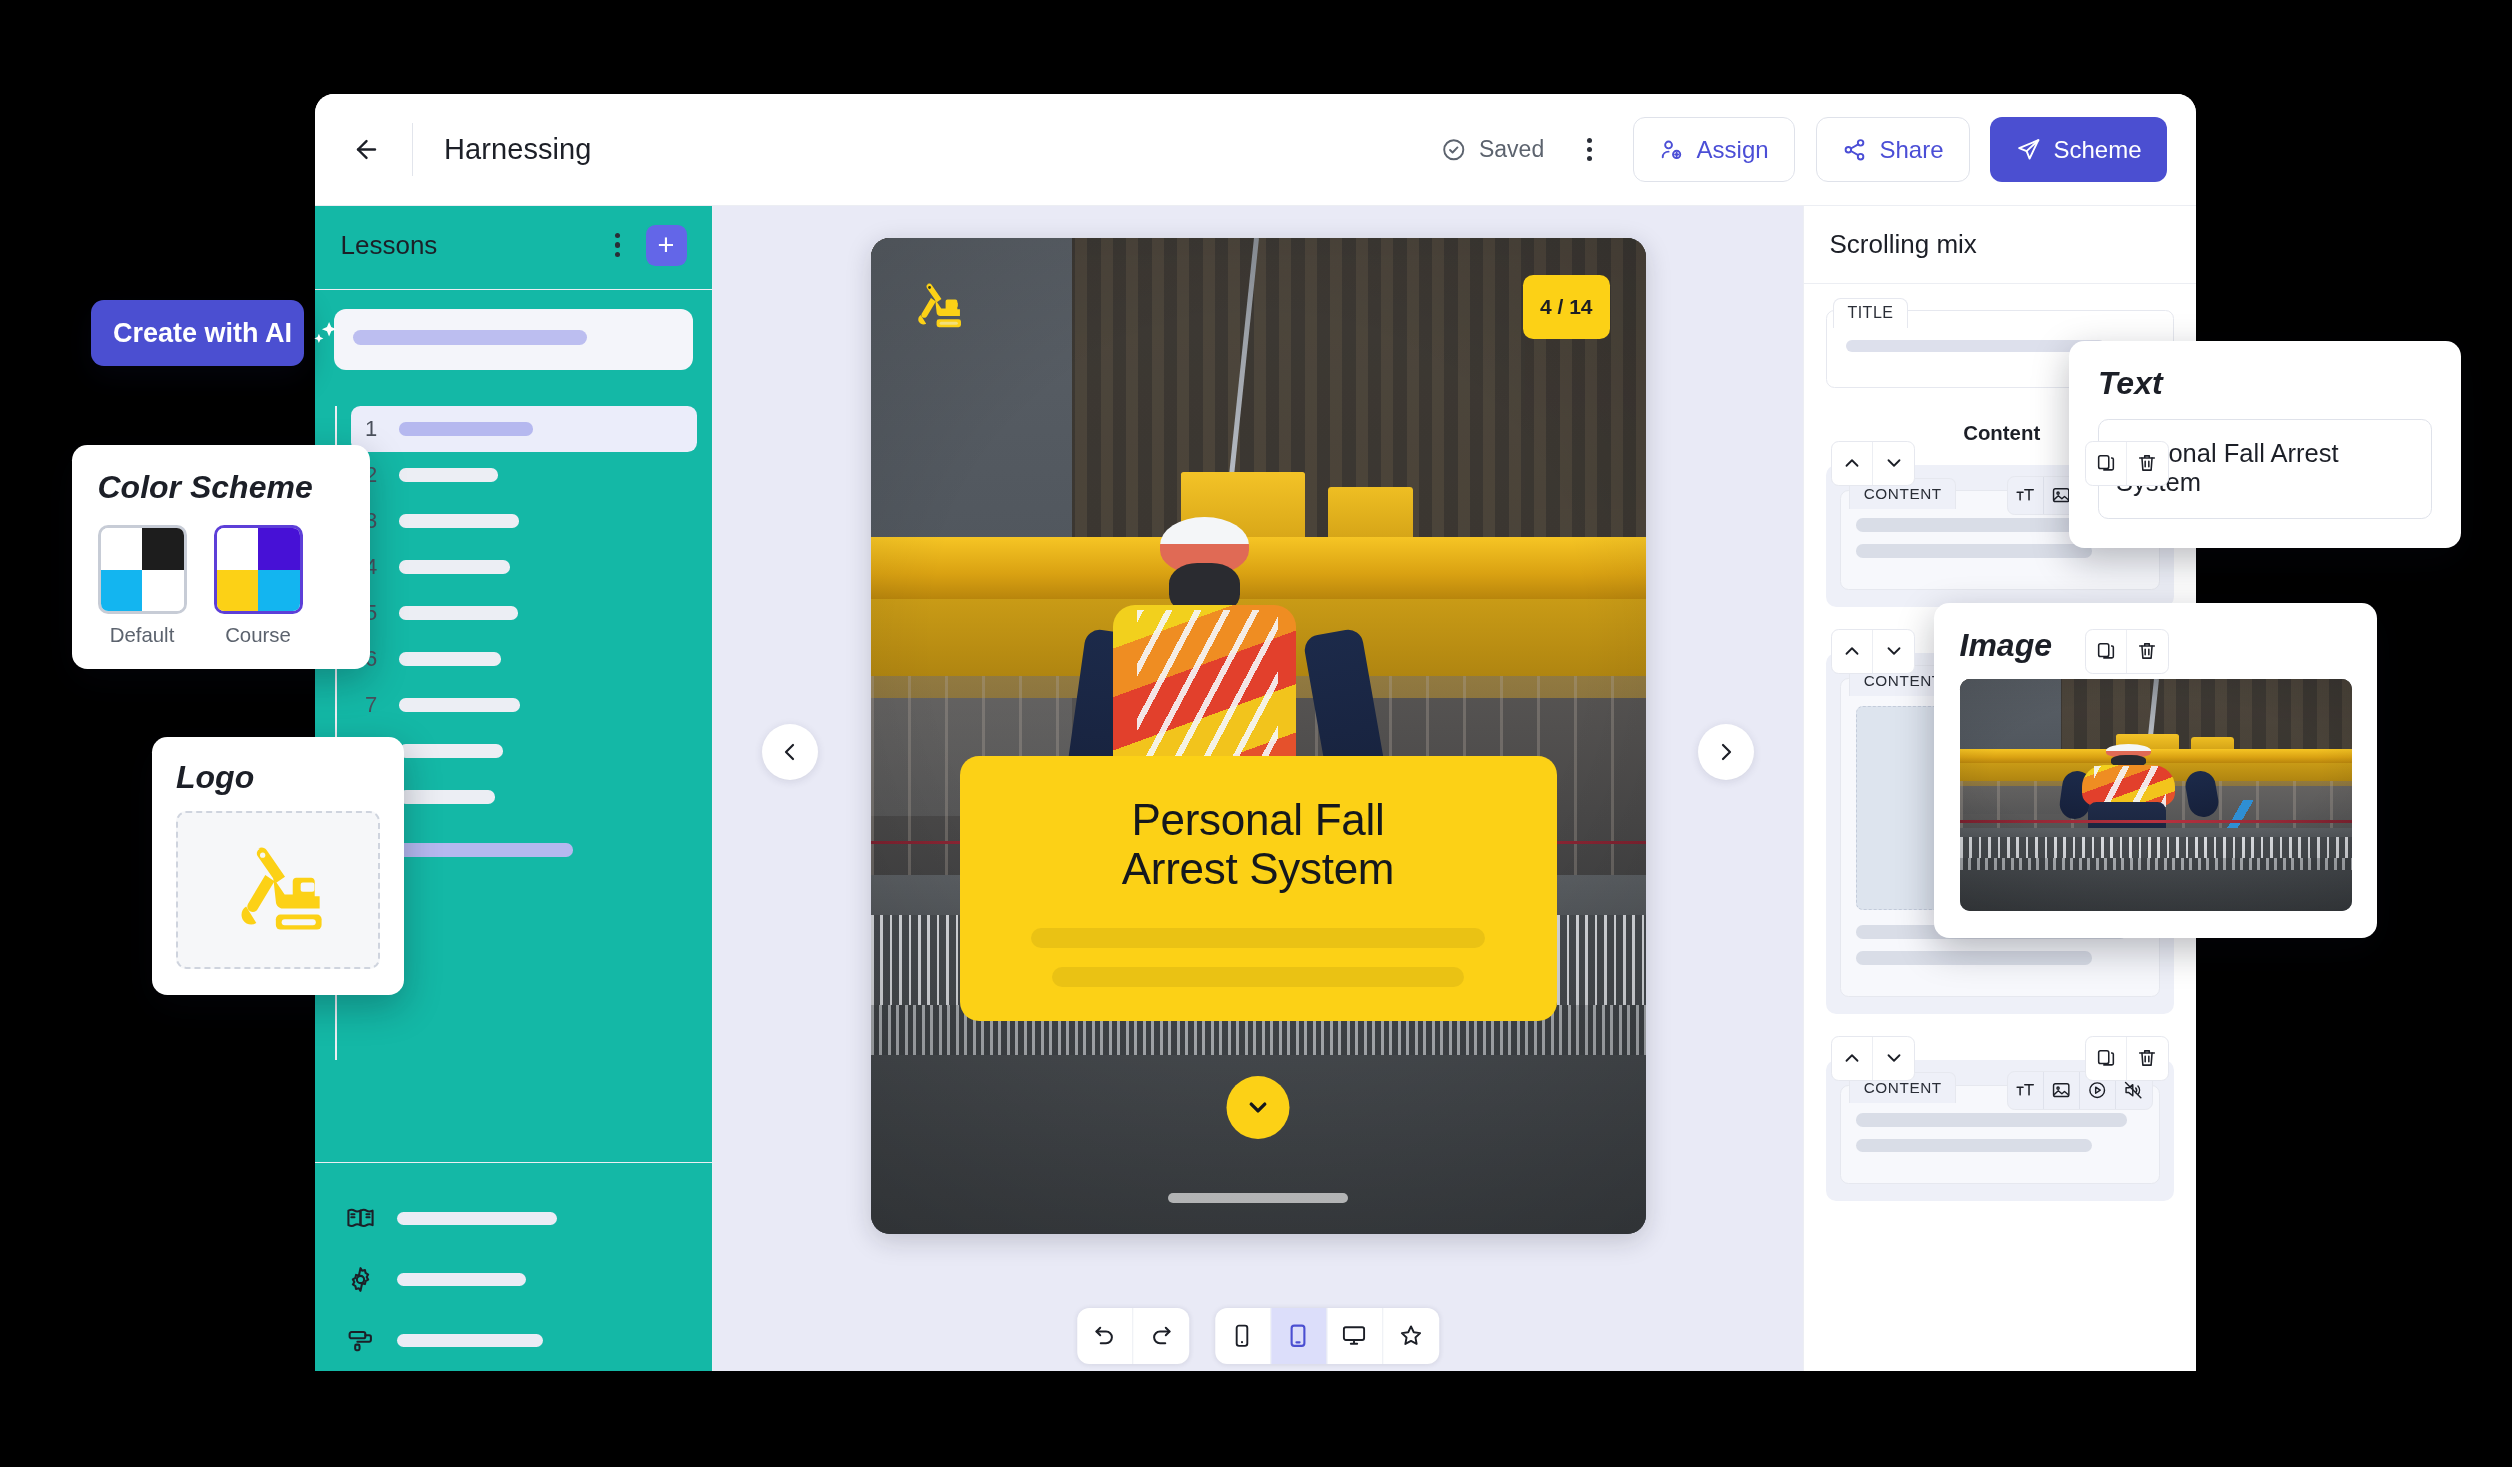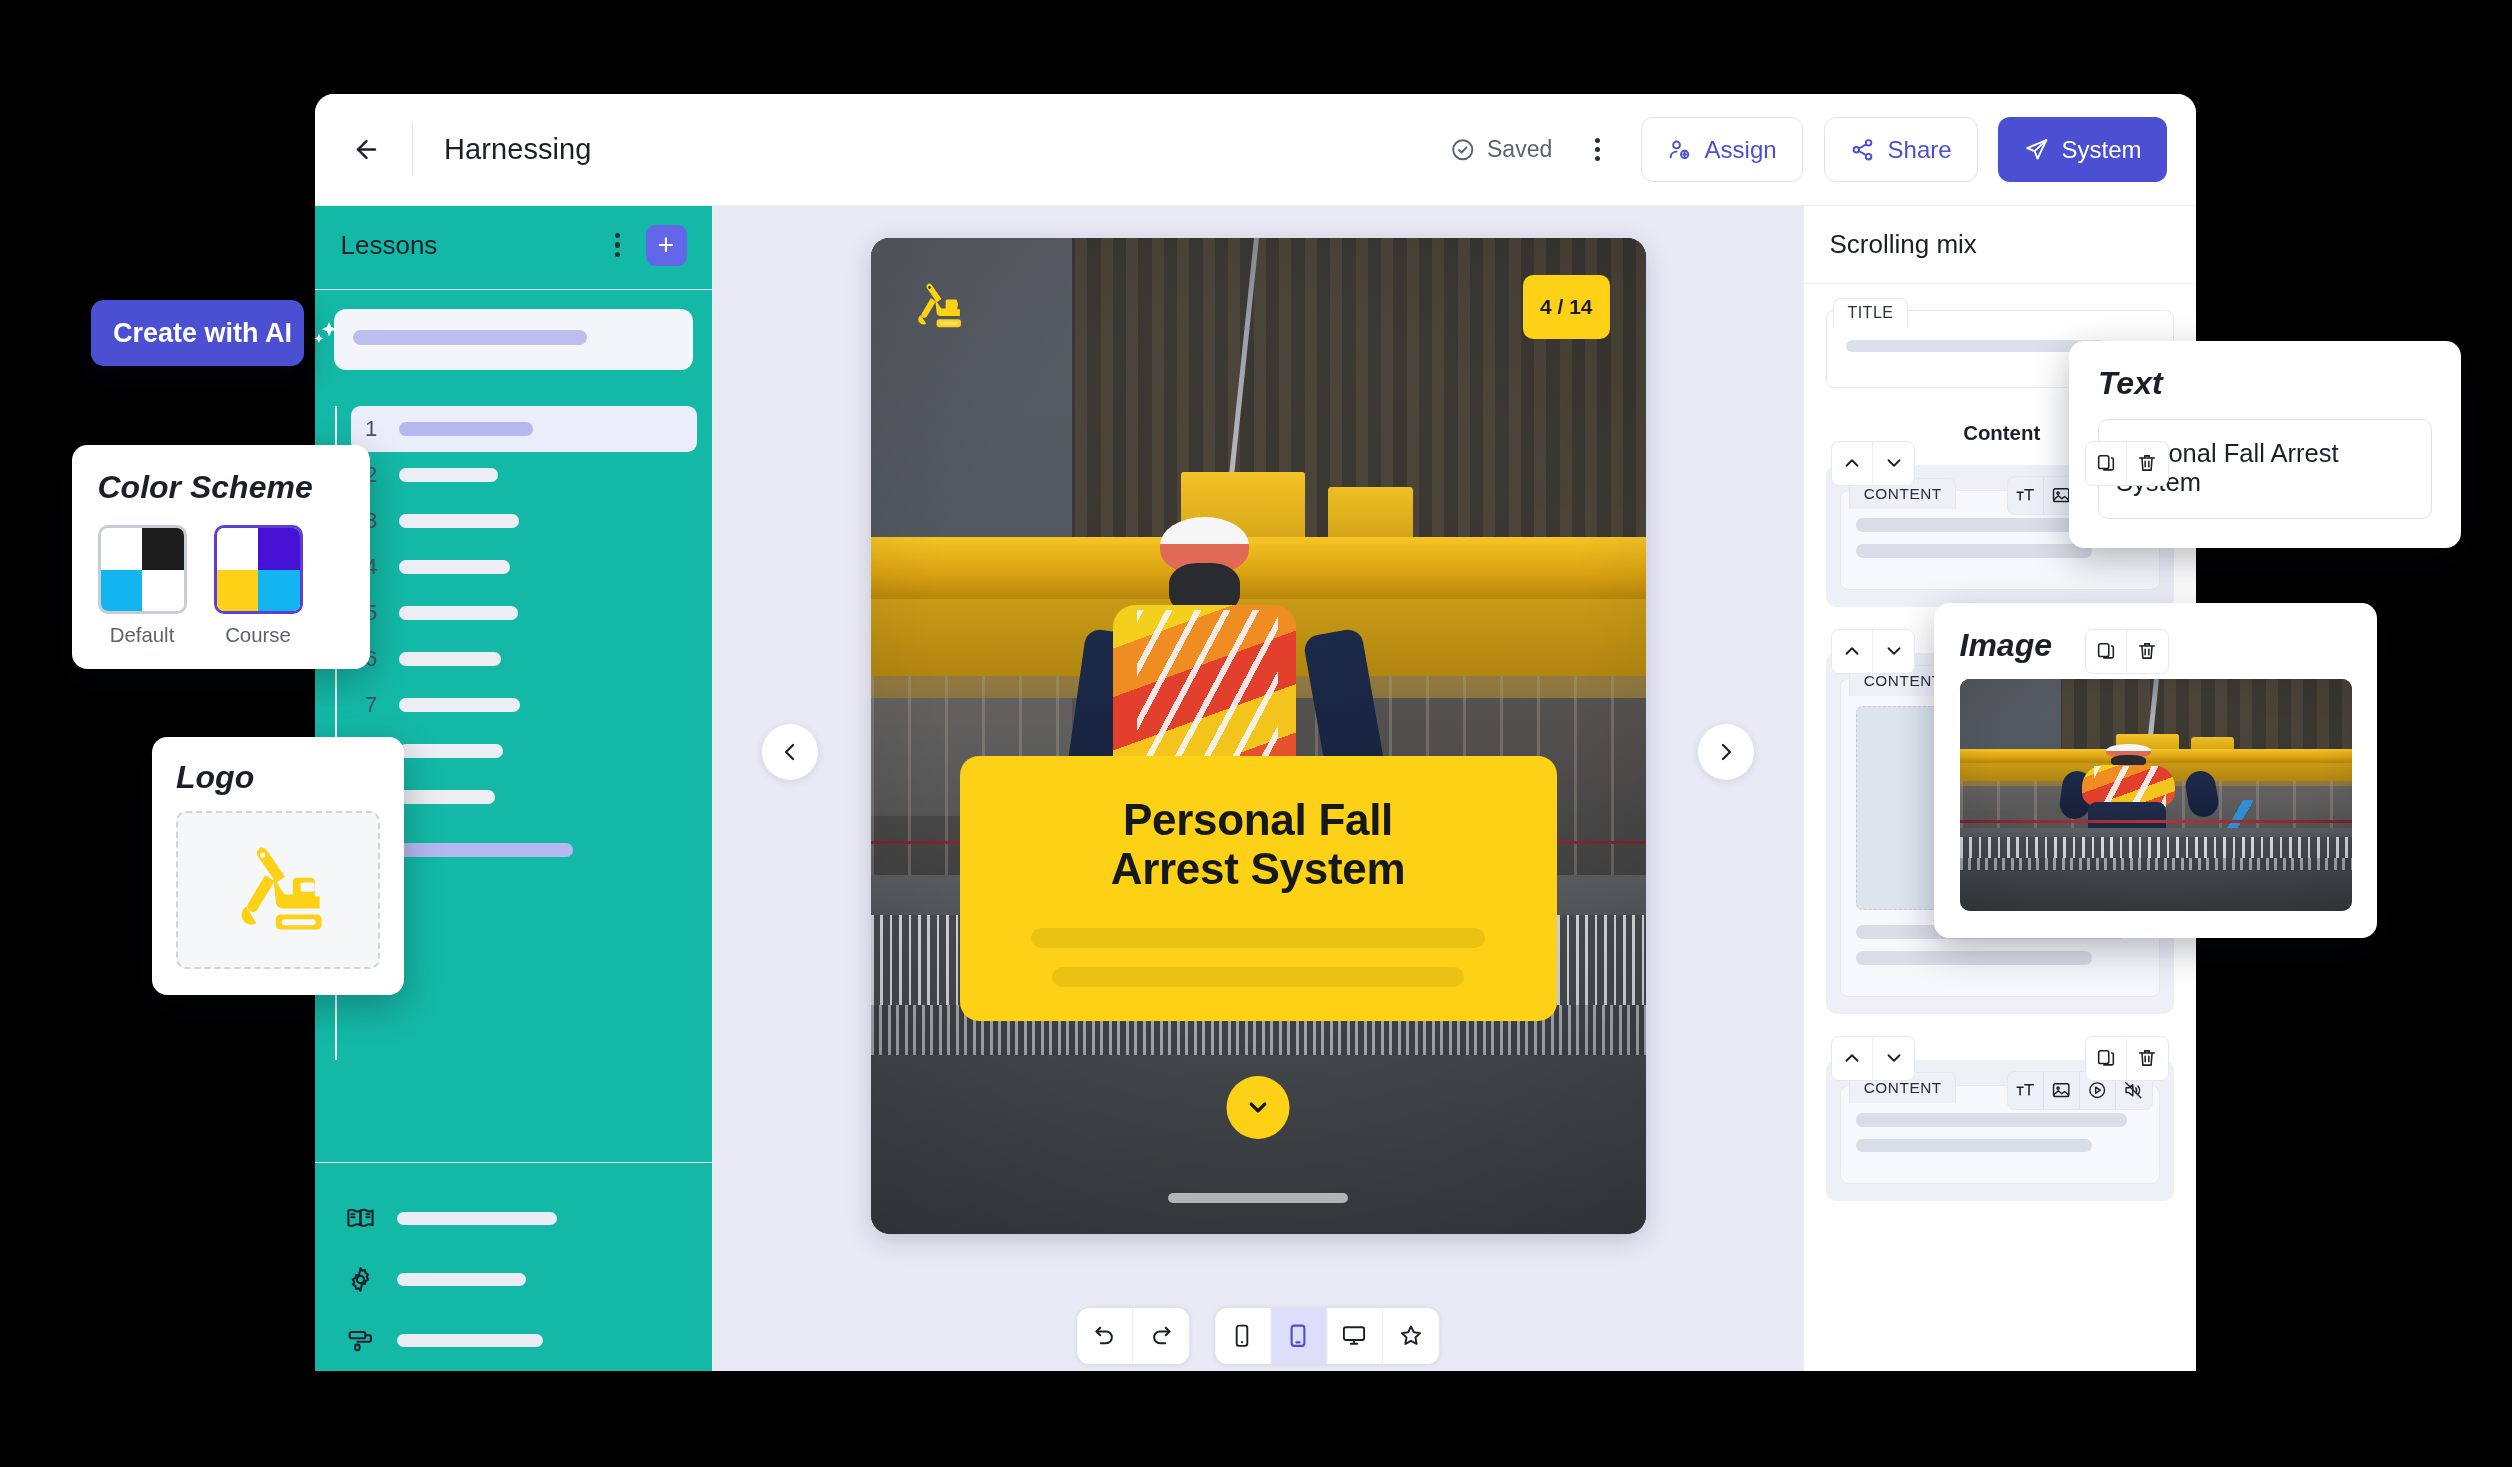--- a/index.html
+++ b/index.html
@@ -154,21 +154,21 @@
   .photo .vignette { position:absolute; inset:0;
      background: radial-gradient(120% 90% at 50% 40%, rgba(0,0,0,0) 35%, rgba(0,0,0,.35) 100%); }
 
   .slide-logo { position:absolute; left:37px; top:39px; width:60px; height:60px; }
   .slide-badge { position:absolute; right:36px; top:37px; background:#fcd116; color:#1d1f24;
      font-size:21px; font-weight:bold; border-radius:10.2px; padding:20px 17px; }
   .title-card {
     position:absolute; left:89px; right:89px; top:518px; background:#fcd116;
     border-radius:19px; padding: 39px 34px 34px; text-align:center;
   }
-  .title-card h2 { font-size: 44px; line-height:1.12; color:#15181d; font-weight: bold; letter-spacing:-0.3px; }
+  .title-card h2 { font-size: 44px; line-height:1.12; color:#15181d; font-weight: normal; letter-spacing:-0.3px; }
   .title-card .sk { height:20.4px; border-radius:10.2px; background:rgba(0,0,0,.07); margin: 34px auto 0; }
   .scroll-dot { position:absolute; left:50%; transform:translateX(-50%); bottom: 95px;
      width:63px; height:63px; border-radius:50%; background:#fcd116;
      display:flex; align-items:center; justify-content:center; cursor:pointer; }
   .home-bar { position:absolute; left:50%; transform:translateX(-50%); bottom: 31px;
      width: 180px; height: 10.2px; border-radius:5.1px; background: rgba(255,255,255,.62); }
 
   .nav-arrow {
     position:absolute; top: 518px; width: 56px; height: 56px; border-radius:50%;
     background:#fff; display:flex; align-items:center; justify-content:center;
@@ -320,21 +320,21 @@
           <span>Share</span>
         </div>
 
         <div class="btn btn-primary">
           <span>
             <svg width="25.5" height="25.5" viewBox="0 0 24 24" fill="none" stroke="#ffffff" stroke-width="1.8" stroke-linecap="round" stroke-linejoin="round">
               <path d="M21 3L3 10.5l7 2.8 2.8 7L21 3z"></path>
                 <path d="M10 13.3L21 3"></path>
               </svg>
           </span>
-          <span>System</span>
+          <span>Scheme</span>
         </div>
       </div>
     </div>
 
     <div class="app-body">
 
       <div class="sidebar">
         <div class="sb-head">
           <div class="sb-title">Lessons</div>
           <div class="sb-head-actions">

